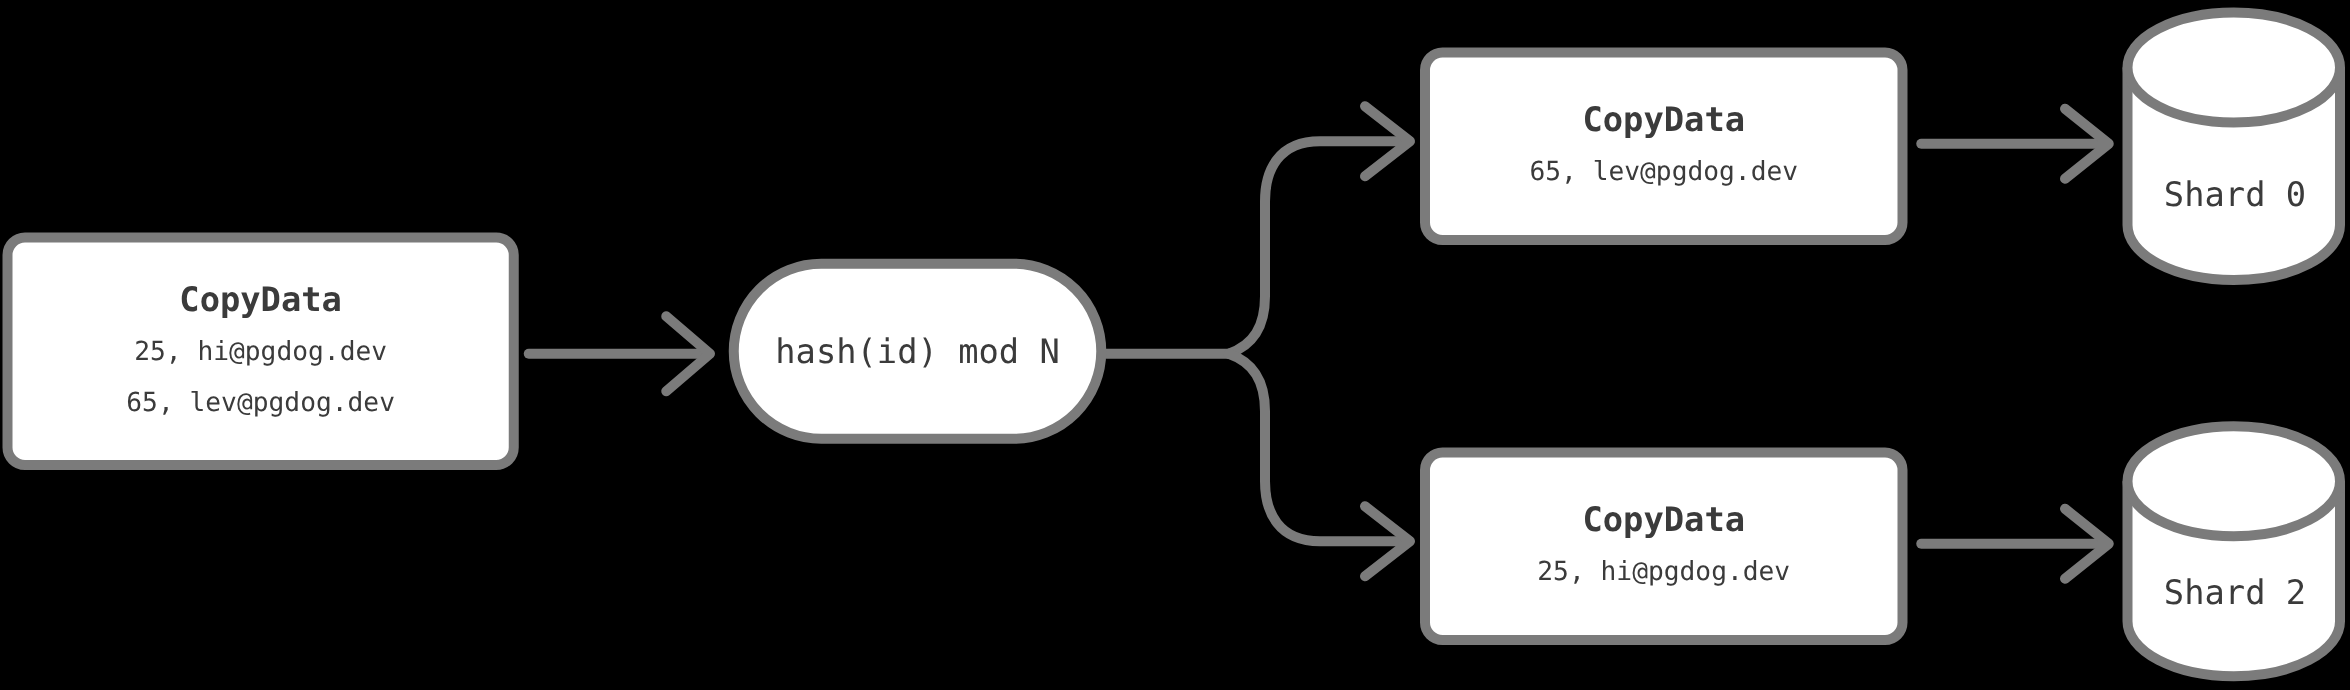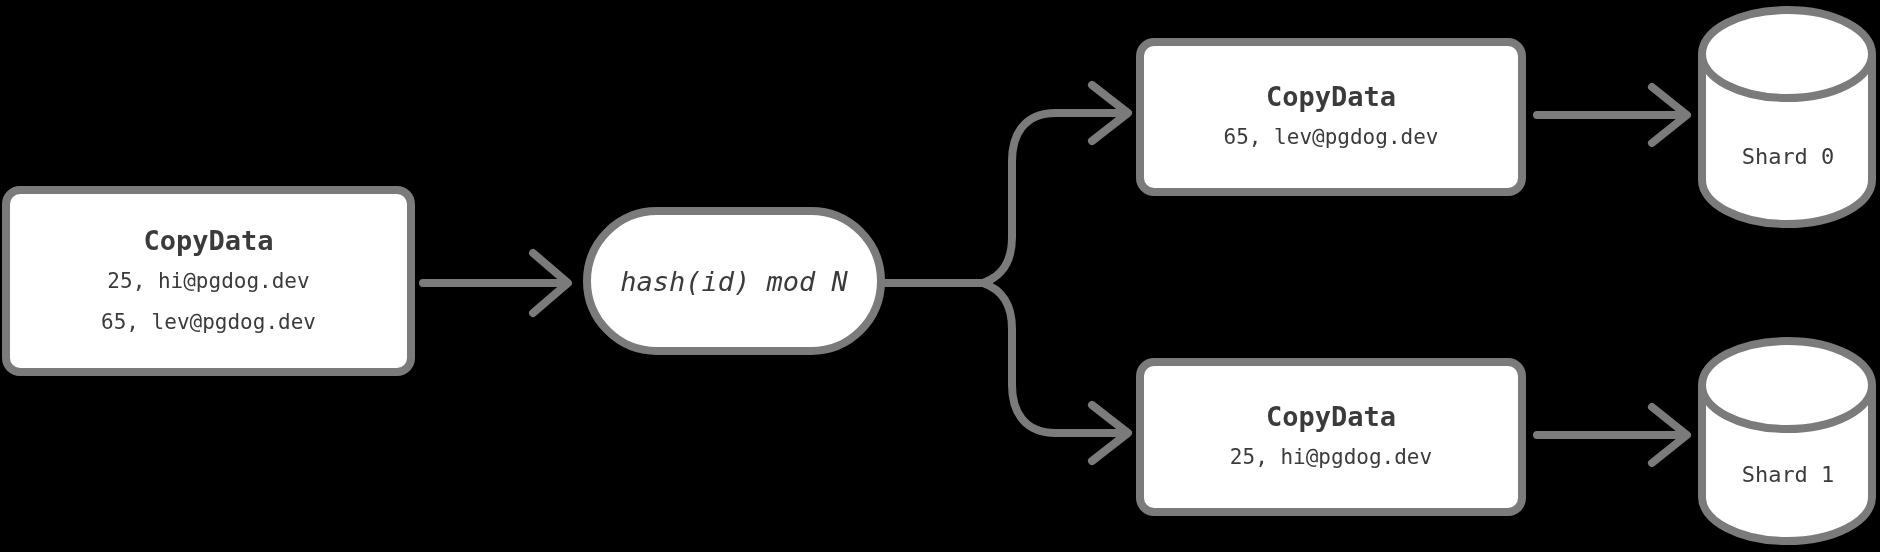--- a/index.html
+++ b/index.html
@@ -32,21 +32,20 @@
     flex-direction: column;
     align-items: center;
     justify-content: center;
     text-align: center;
   }
   .node.box {
     border-radius: 18px;
   }
   .node.pill {
     border-radius: 74px;
-    font-style: italic;
   }
   .node-title {
     font-weight: bold;
     font-size: 27px;
     line-height: 41px;
     white-space: pre;
   }
   .node-row {
     font-weight: normal;
     font-size: 21px;
@@ -54,21 +53,21 @@
     white-space: pre;
   }
   .pill-label {
     font-size: 27px;
     white-space: pre;
   }
   .shard-label {
     position: absolute;
     width: 178px;
     text-align: center;
-    font-size: 22px;
+    font-size: 27px;
     line-height: 32px;
     color: #3b3b3b;
     white-space: pre;
   }
   #node-input  { left: 2px;    top: 186px; width: 413px; height: 190px; }
   #node-hash   { left: 583px;  top: 207px; width: 302px; height: 148px; }
   #node-copy0  { left: 1136px; top: 38px;  width: 390px; height: 158px; }
   #node-copy1  { left: 1136px; top: 358px; width: 390px; height: 158px; }
   #shard0-label { left: 1699px; top: 141px; }
   #shard1-label { left: 1699px; top: 459px; }
@@ -130,15 +129,15 @@
     <div class="node-title">CopyData</div>
     <div class="node-row">65, lev@pgdog.dev</div>
   </div>
 
   <div class="node box" id="node-copy1">
     <div class="node-title">CopyData</div>
     <div class="node-row">25, hi@pgdog.dev</div>
   </div>
 
   <div class="shard-label" id="shard0-label">Shard 0</div>
-  <div class="shard-label" id="shard1-label">Shard 1</div>
+  <div class="shard-label" id="shard1-label">Shard 2</div>
 
 </div>
 
 </body></html>

